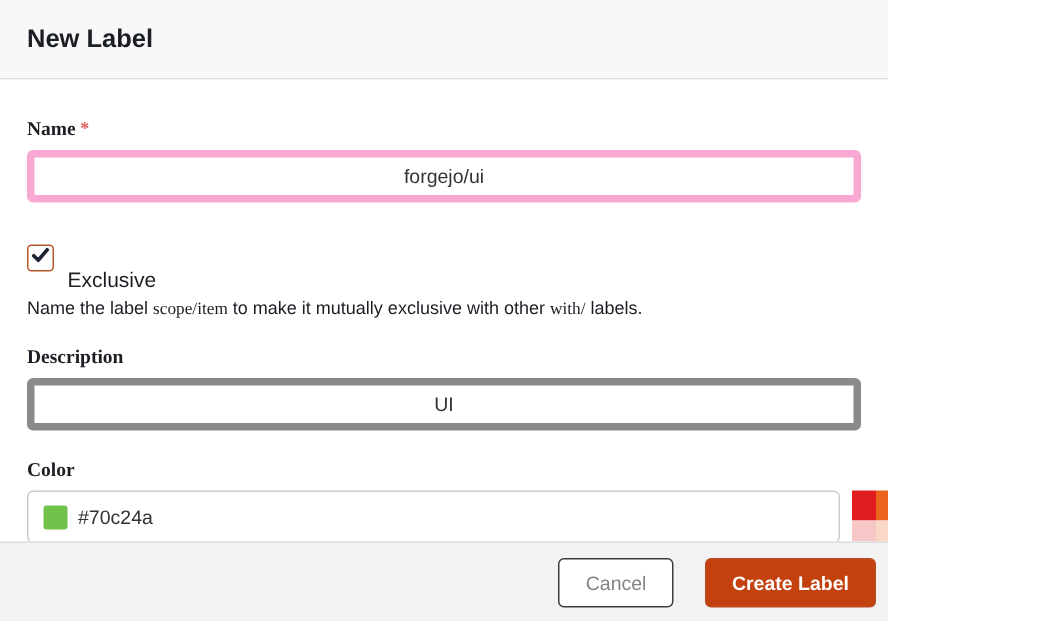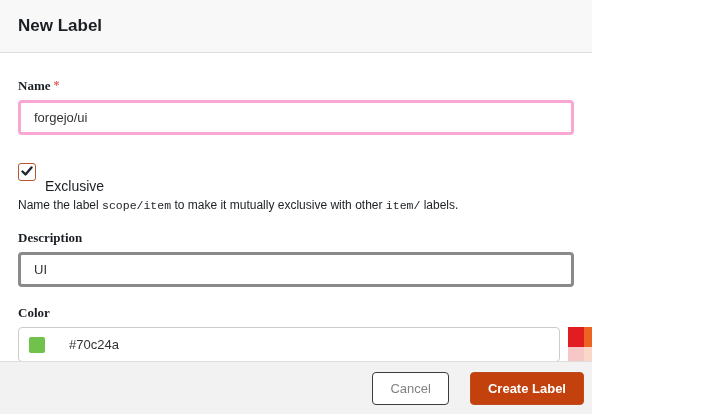--- a/index.html
+++ b/index.html
@@ -24,52 +24,52 @@
   .dialog-body { flex: 1 1 auto; background: #ffffff; padding: 25px 18px 0 18px; overflow: hidden; }
 
   .field-label {
     font-size: 13px; font-weight: 700; color: #1b1f24;
     margin-bottom: 6px; display: flex; align-items: flex-start; gap: 3px; font-family: Liberation Serif, serif;
   }
   .required-marker { color: #e25d5d; font-size: 12px; line-height: 1.2; }
 
   .text-input {
     width: 100%; height: 35px;
-    border: 3px solid #f9a8d4; border-radius: 4px;
+    border: 5px solid #f9a8d4; border-radius: 4px;
     padding: 0 13px; font-size: 13px; color: #333333;
     font-family: "Liberation Sans", "DejaVu Sans", sans-serif;
-    background: #ffffff; outline: none;
+    background: #ffffff; outline: none; text-align: center;
   }
   .text-input.focused { border-color: #8a8a8a; }
 
   .exclusive-row { margin-top: 15px; display: flex; align-items: center; gap: 9px; }
   .checkbox {
     width: 18px; height: 18px;
     border: 1px solid #b8572a; border-radius: 3px;
     background: #ffffff;
     display: flex; align-items: center; justify-content: center;
     cursor: pointer;
   }
   .checkbox svg { width: 12px; height: 12px; }
   .checkbox-label { font-size: 14px; color: #1b1f24; cursor: pointer; margin-top: 28px; }
 
   .help-text { margin-top: 4px; font-size: 12px; color: #1b1f24; }
   .mono {
-    font-family: Liberation Mono, monospace;
+    font-family: Liberation Serif, serif;
     font-size: 11.5px;
   }
 
   .description-group { margin-top: 18px; }
   .color-group { margin-top: 18px; }
 
   .color-row { display: flex; align-items: stretch; gap: 8px; }
   .color-input-wrap {
     flex: 0 0 542px; width: 542px; height: 35px;
     border: 1px solid #cccccc; border-radius: 4px;
-    display: flex; align-items: center; gap: 24px;
+    display: flex; align-items: center; gap: 7px;
     padding: 0 10px; background: #ffffff;
   }
   .color-swatch-preview {
     width: 16px; height: 16px; border-radius: 2px; flex: 0 0 16px;
   }
   .color-input-value {
     border: none; outline: none; font-size: 13px; color: #333333;
     font-family: "Liberation Sans", "DejaVu Sans", sans-serif;
     flex: 1 1 auto; min-width: 0; height: 100%; background: transparent;
   }
@@ -125,21 +125,21 @@
       <div class="checkbox">
         <span>
           <svg viewBox="0 0 12 12" width="12" height="12">
             <path d="M1.5 6.5 L4.5 9.5 L10.5 2.5" fill="none" stroke="#1c2733" stroke-width="2.4" stroke-linecap="round" stroke-linejoin="round"></path>
           </svg>
         </span>
       </div>
       <label class="checkbox-label">Exclusive</label>
     </div>
     <div class="help-text">
-      <span>Name the label </span><span class="mono">scope/item</span><span> to make it mutually exclusive with other </span><span class="mono">item/</span><span> labels.</span>
+      <span>Name the label </span><span class="mono">scope/item</span><span> to make it mutually exclusive with other </span><span class="mono">with/</span><span> labels.</span>
     </div>
 
     <div class="description-group">
       <div class="field-label">Description</div>
       <input class="text-input focused" type="text" value="UI" style="">
     </div>
 
     <div class="color-group">
       <div class="field-label">Color</div>
       <div class="color-row">

